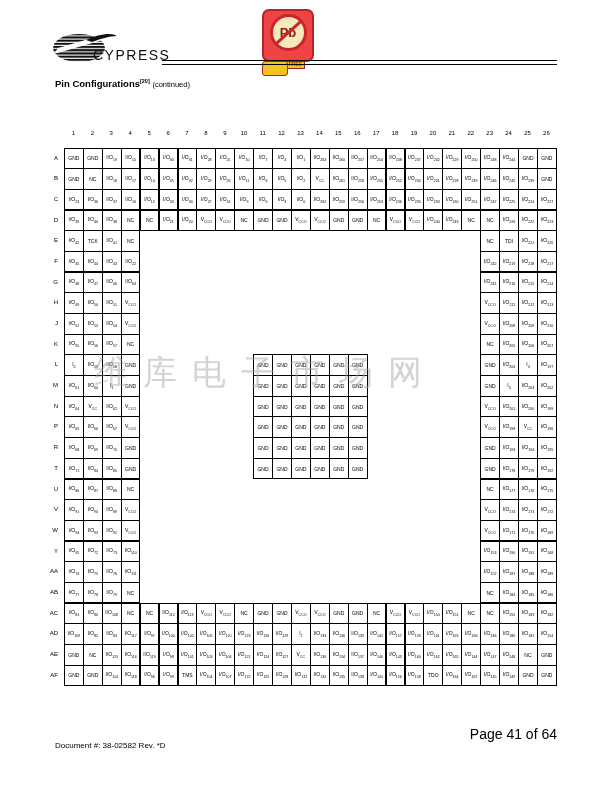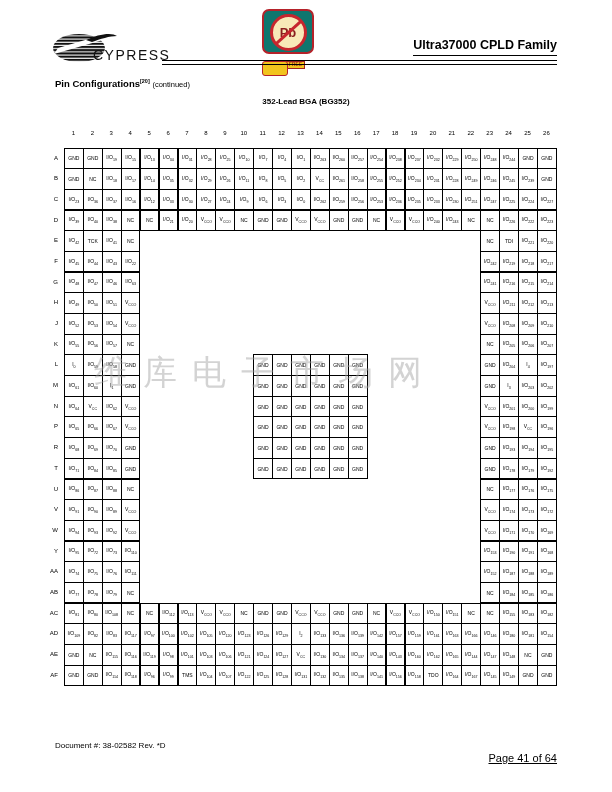--- a/index.html
+++ b/index.html
@@ -1,21 +1,21 @@
 <!DOCTYPE html>
 <html><head>
 <meta charset="utf-8">
 <style>
   html,body{margin:0;padding:0;background:#e8e8e8;}
   #page{position:relative;width:612px;height:792px;background:#ffffff;margin:0 auto;overflow:hidden;
         font-family:"Liberation Sans",sans-serif;color:#000;}
   
   #logo-swoosh{position:absolute;left:52px;top:30px;}
   #brand{position:absolute;left:93px;top:47px;font-size:14px;letter-spacing:1.5px;color:#111;}
-  #badge{position:absolute;left:262px;top:9px;width:52px;height:45px;background:#0f766e;
+  #badge{position:absolute;left:262px;top:9px;width:52px;height:53px;background:#ef4444;
          border:2px solid #b5222a;border-radius:7px;text-align:center;box-sizing:border-box;}
   #badge-circle{position:relative;width:31px;height:31px;margin:3px auto 1px auto;border-radius:50%;
          border:3px solid #c6262e;background:#f8e9b8;box-sizing:content-box;}
   #pb{font-size:13px;font-weight:bold;color:#8a1f1f;line-height:31px;}
   #pb-slash{position:absolute;left:-2px;top:14px;width:35px;height:2.5px;background:#c6262e;transform:rotate(-42deg);}
   #badge-label{display:inline-block;font-size:4.5px;font-weight:bold;color:#a02020;border:0.8px solid #a02020;
          padding:0.5px 1.5px;background:#f2c41d;letter-spacing:0.3px;}
   #badge-tab{position:absolute;left:262px;top:61px;width:26px;height:15px;background:#f2c41d;
          border:1.5px solid #b5222a;border-radius:3px;box-sizing:border-box;}
   #doc-title{position:absolute;right:55px;top:38px;font-size:12.5px;font-weight:bold;
@@ -32,21 +32,21 @@
   .gcol{position:absolute;top:130px;text-align:center;font-size:6px;}
   .grow{position:absolute;left:36px;width:22px;text-align:right;font-size:6px;}
   .cell{position:absolute;box-sizing:border-box;border:0.8px solid #000;background:#fff;
         display:flex;align-items:center;justify-content:center;font-size:5px;z-index:1;}
   .cell span{white-space:nowrap;}
   .cell sub{font-size:3.6px;vertical-align:sub;}
   #watermark{position:absolute;left:94px;top:350px;font-size:34px;letter-spacing:15px;color:#9f9f9f;
         opacity:0.45;z-index:2;pointer-events:none;font-family:"DejaVu Sans",sans-serif;white-space:nowrap;}
   
   #footer-left{position:absolute;left:55px;top:741px;font-size:8px;}
-  #footer-right{position:absolute;right:55px;top:752px;font-size:11px;text-decoration:underline;}
+  #footer-right{position:absolute;right:55px;top:726px;font-size:14px;}
 </style>
 </head>
 <body>
 
 <div id="page">
 
   <div id="logo-swoosh">
     <svg width="66" height="34" viewBox="0 0 66 34">
       <defs>
         <pattern id="st" width="4" height="3.2" patternUnits="userSpaceOnUse">
@@ -62,28 +62,26 @@
 
   <div id="badge">
     <div id="badge-circle">
       <div id="pb">Pb</div>
       <div id="pb-slash"></div>
     </div>
     <span id="badge-label">LEAD-FREE</span>
   </div>
   <div id="badge-tab"></div>
 
-  <div id="doc-title">Ultra37000 CPLD Family</div>
   <div id="header-rule"></div>
 
   <div id="section-heading">
     <span>Pin Configurations</span><sup>[20]</sup>
     <span class="cont">(continued)</span>
   </div>
-  <div id="figure-title">352-Lead BGA (BG352)</div>
 
   <div>
       <div class="gcol" style="left: 64px; width: 18.92px;">1</div>
       <div class="gcol" style="left: 82.92px; width: 18.92px;">2</div>
       <div class="gcol" style="left: 101.84px; width: 18.92px;">3</div>
       <div class="gcol" style="left: 120.76px; width: 18.92px;">4</div>
       <div class="gcol" style="left: 139.68px; width: 18.92px;">5</div>
       <div class="gcol" style="left: 158.6px; width: 18.92px;">6</div>
       <div class="gcol" style="left: 177.52px; width: 18.92px;">7</div>
       <div class="gcol" style="left: 196.44px; width: 18.92px;">8</div>

